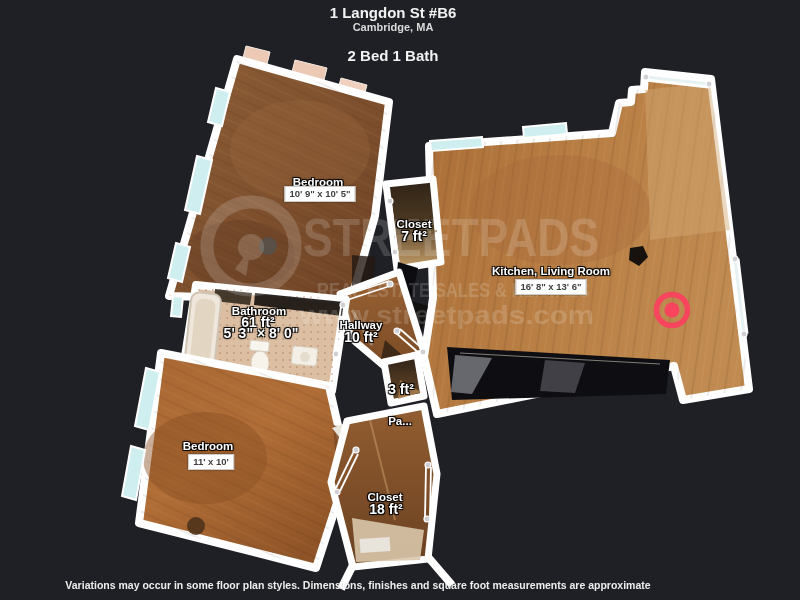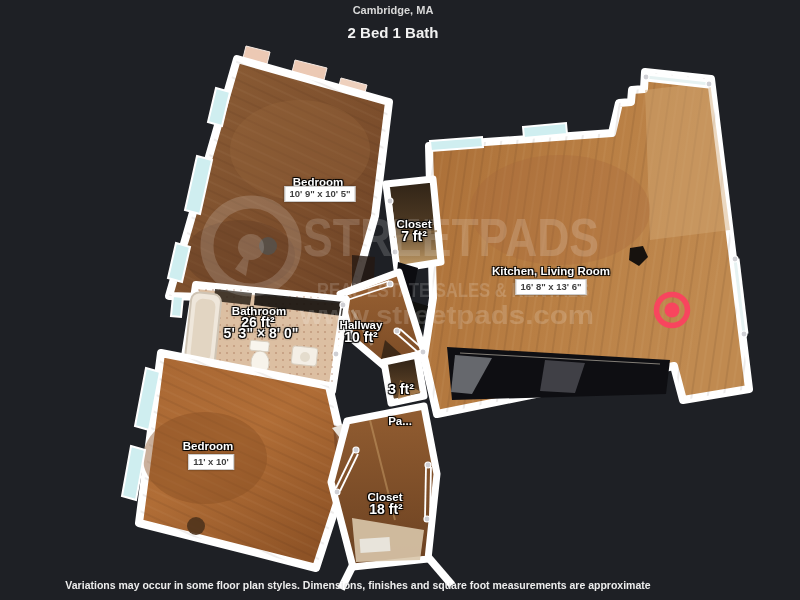--- a/index.html
+++ b/index.html
@@ -6,21 +6,21 @@
   body{
     width:800px;height:600px;position:relative;overflow:hidden;
     background:#1e2025;
     font-family:"Liberation Sans", sans-serif;
   }
   .stage{position:absolute;inset:0;}
   svg{position:absolute;left:0;top:0;}
   .hdr{position:absolute;top:4px;left:0;width:786px;text-align:center;color:#f2f2f2;z-index:5;}
   .hdr .t1{font-size:15px;font-weight:bold;line-height:17px;}
   .hdr .t2{font-size:11px;font-weight:bold;color:#d9d9d9;line-height:12px;}
-  .hdr .t3{font-size:15px;font-weight:bold;line-height:18px;margin-top:8px;}
+  .hdr .t3{font-size:15px;font-weight:bold;line-height:18px;margin-top:14px;}
   .ftr{position:absolute;top:579px;left:0;width:716px;text-align:center;color:#ededed;
        font-size:10.5px;font-weight:bold;z-index:5;}
   .labels{position:absolute;inset:0;z-index:4;pointer-events:none;text-align:center;}
   .lbl{
     position:absolute;transform:translate(-50%,-50%);
     color:#fff;font-weight:bold;font-size:11.5px;white-space:nowrap;line-height:12px;
     text-shadow:-1px -1px 0 rgba(0,0,0,.85),1px -1px 0 rgba(0,0,0,.85),
                 -1px 1px 0 rgba(0,0,0,.85),1px 1px 0 rgba(0,0,0,.85),0 0 3px rgba(0,0,0,.9);
   }
   .lbl.sm{font-size:14px;}
@@ -256,35 +256,36 @@
     <div class="lbl" style="left:318px;top:182px;">Bedroom</div>
     <div class="chip" style="left:320px;top:194px;">10' 9" x 10' 5"</div>
 
     <div class="lbl" style="left:414px;top:224px;">Closet</div>
     <div class="lbl sm" style="left:414px;top:236px;">7 ft²</div>
 
     <div class="lbl" style="left:551px;top:271px;">Kitchen, Living Room</div>
     <div class="chip" style="left:551px;top:287px;">16' 8" x 13' 6"</div>
 
     <div class="lbl" style="left:259px;top:311px;">Bathroom</div>
-    <div class="lbl sm" style="left:258px;top:322px;">26 ft²</div>
+    <div class="lbl sm" style="left:258px;top:322px;">61 ft²</div>
     <div class="lbl sm" style="left:261px;top:333px;">5' 3" × 8' 0"</div>
 
     <div class="lbl" style="left:361px;top:325px;">Hallway</div>
     <div class="lbl sm" style="left:361px;top:337px;">10 ft²</div>
 
     <div class="lbl" style="left:400px;top:377px;margin-top:44px;">Pa...</div>
     <div class="lbl sm" style="left:401px;top:389px;">3 ft²</div>
 
     <div class="lbl" style="left:208px;top:446px;">Bedroom</div>
     <div class="chip" style="left:211px;top:462px;">11' x 10'</div>
 
     <div class="lbl" style="left:385px;top:497px;">Closet</div>
     <div class="lbl sm" style="left:386px;top:509px;">18 ft²</div>
   </div>
 
   <div class="hdr">
+    <div class="t1">1 Langdon St #B6</div>
     <div class="t2">Cambridge, MA</div>
     <div class="t3">2 Bed 1 Bath</div>
   </div>
 
   <div class="ftr">Variations may occur in some floor plan styles. Dimensions, finishes and square foot measurements are approximate</div>
 </div>
 
 </body></html>

